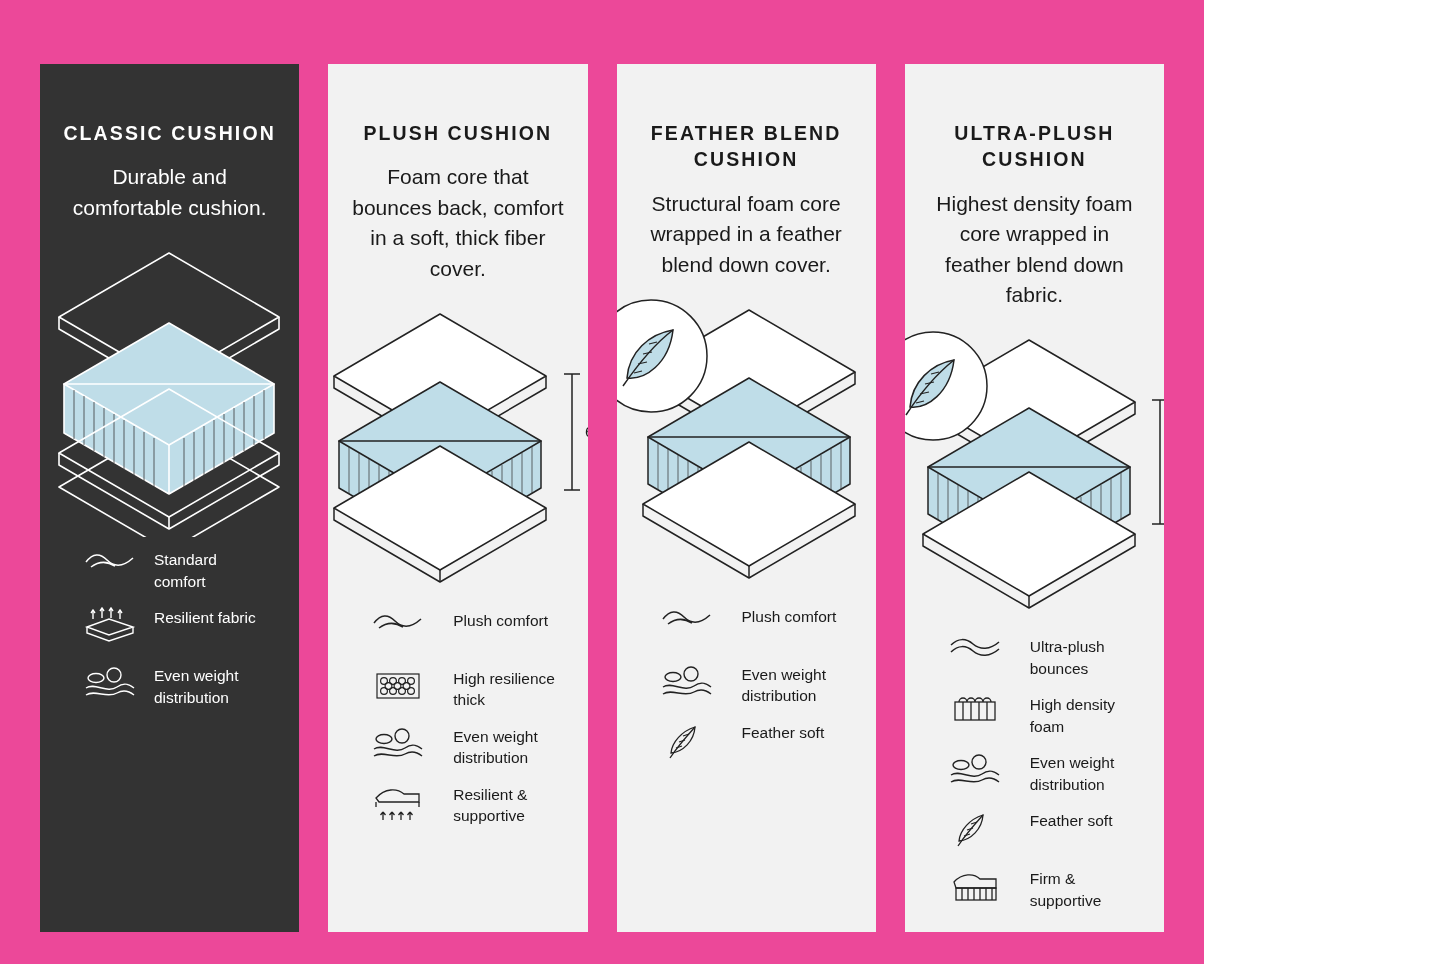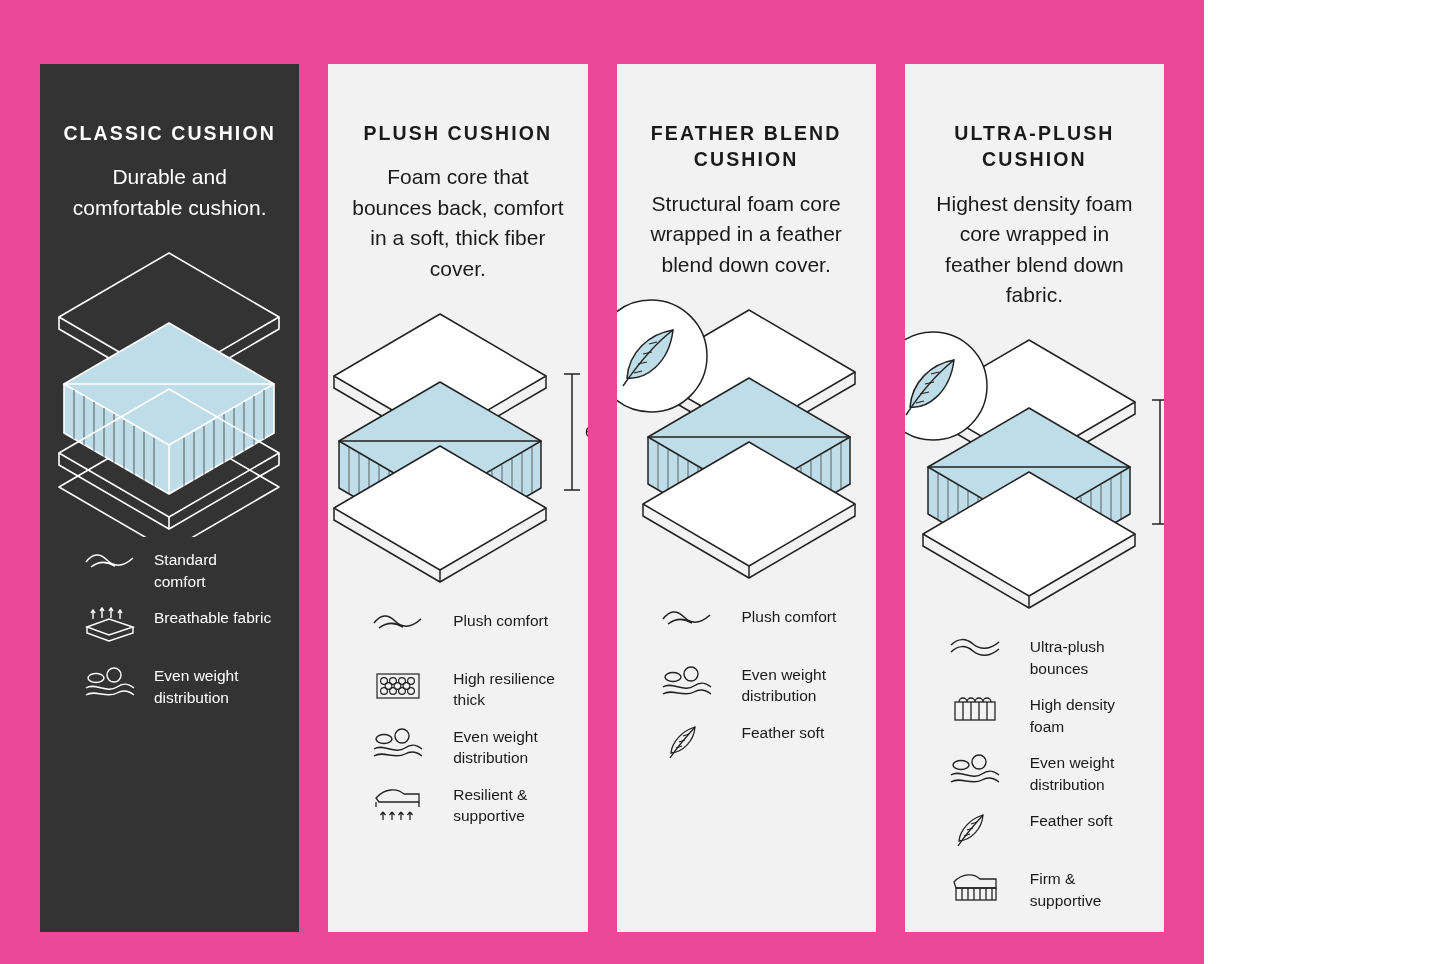--- a/index.html
+++ b/index.html
@@ -158,21 +158,21 @@
       </div>
       <div class="feature">
         <span class="ficon">
           <svg width="54" height="36" viewBox="0 0 54 36" fill="none" stroke="#ffffff" stroke-width="1.4">
             <path d="M10 4 v8 M19 2 v9 M28 2 v9 M37 4 v8"></path>
             <path d="M8 6 l2 -3 l2 3 M17 4 l2 -3 l2 3 M26 4 l2 -3 l2 3 M35 6 l2 -3 l2 3"></path>
             <path d="M4 20 l22 -8 l24 8 l-24 8 z"></path>
             <path d="M4 20 v6 l22 8 l24 -8 v-6"></path>
           </svg>
         </span>
-        <span class="flabel">Breathable fabric</span>
+        <span class="flabel">Resilient fabric</span>
       </div>
       <div class="feature">
         <span class="ficon">
           <svg width="54" height="36" viewBox="0 0 54 36" fill="none" stroke="#ffffff" stroke-width="1.4">
             <circle cx="31" cy="10" r="7"></circle>
             <ellipse cx="13" cy="13" rx="8" ry="4.5"></ellipse>
             <path d="M3 23 C12 17, 24 29, 34 22 C41 17, 46 19, 51 23"></path>
             <path d="M3 30 C12 24, 24 34, 34 28 C41 24, 46 26, 51 30"></path>
           </svg>
         </span>

